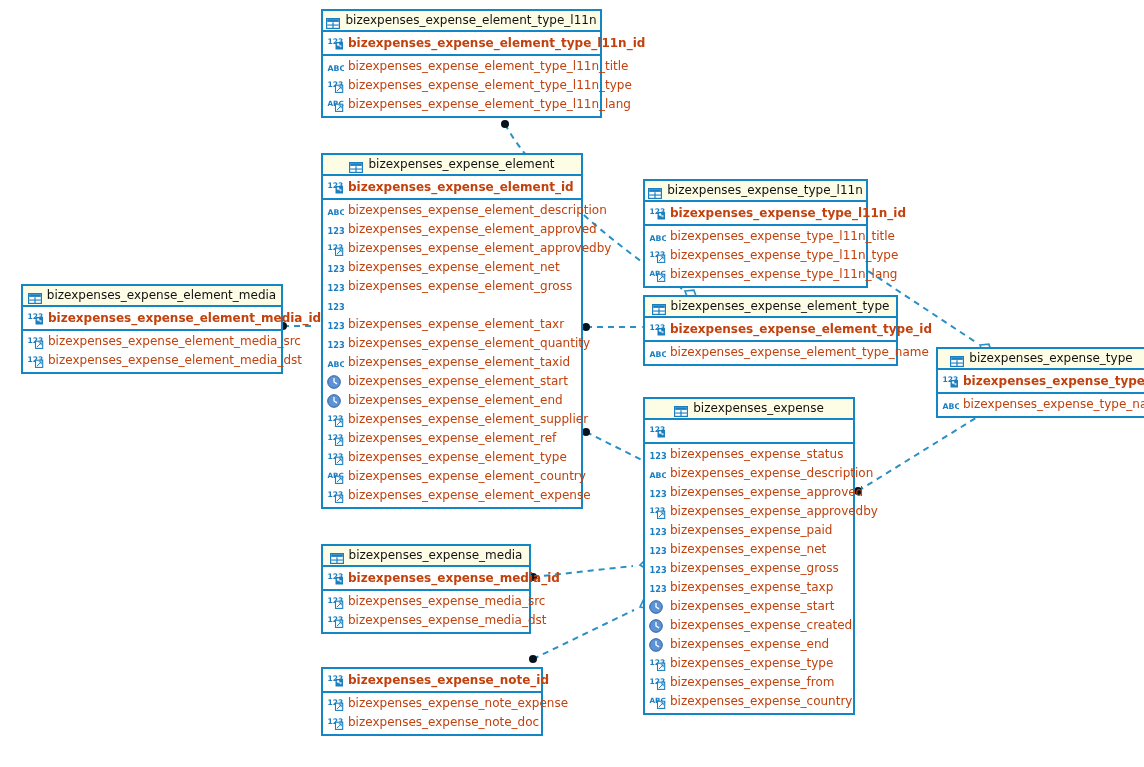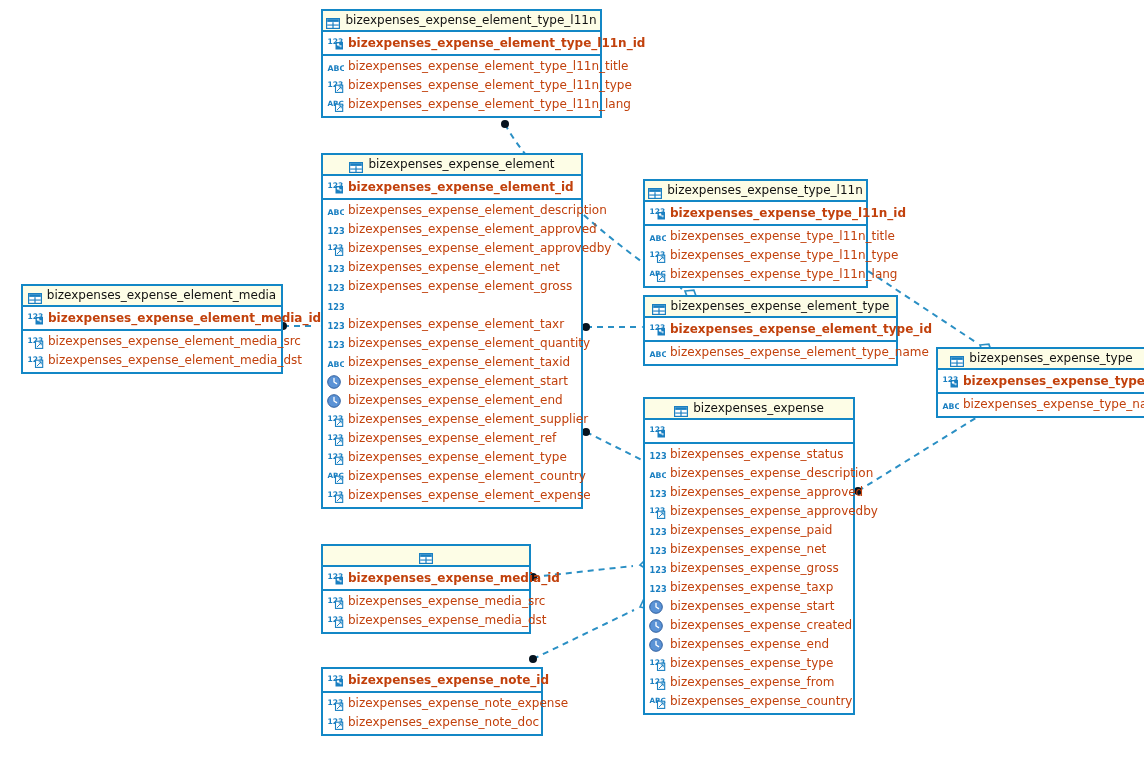--- a/index.html
+++ b/index.html
@@ -618,20 +618,21 @@
         </div>
       </div>
       <div class="tbl" style="left: 309px; top: 544px; width: 210px;">
         <div class="hdr">
           <span class="tblicon"><svg width="14" height="11" viewBox="0 0 14 11" xmlns="http://www.w3.org/2000/svg">
               <rect x="0.6" y="0.6" width="12.8" height="9.8" fill="#ffffff" stroke="#1a7fc1" stroke-width="1.2"></rect>
               <rect x="1.2" y="1.2" width="11.6" height="2.7" fill="#1a7fc1"></rect>
               <rect x="6.4" y="4.2" width="1.2" height="6" fill="#1a7fc1"></rect>
               <rect x="1.2" y="6.5" width="11.6" height="1.1" fill="#1a7fc1"></rect>
             </svg></span>
+          <span>bizexpenses_expense_media</span>
         </div>
         <div class="pk">
           <div class="row pkrow">
             <span class="ic">
               <svg width="17" height="14" viewBox="0 0 17 14" xmlns="http://www.w3.org/2000/svg">
                 <text x="0.5" y="8.2" font-family="DejaVu Sans, sans-serif" font-size="7.6" font-weight="bold" fill="#1a7fc1">123</text>
                 <rect x="8.5" y="6" width="7.5" height="7.5" fill="#1a7fc1"></rect>
                 <circle cx="11.1" cy="8.6" r="1.25" fill="#ffffff"></circle>
                 <rect x="11.6" y="9.4" width="2.9" height="0.95" fill="#ffffff"></rect>
                 <rect x="13.4" y="10.2" width="0.9" height="1.1" fill="#ffffff"></rect>

